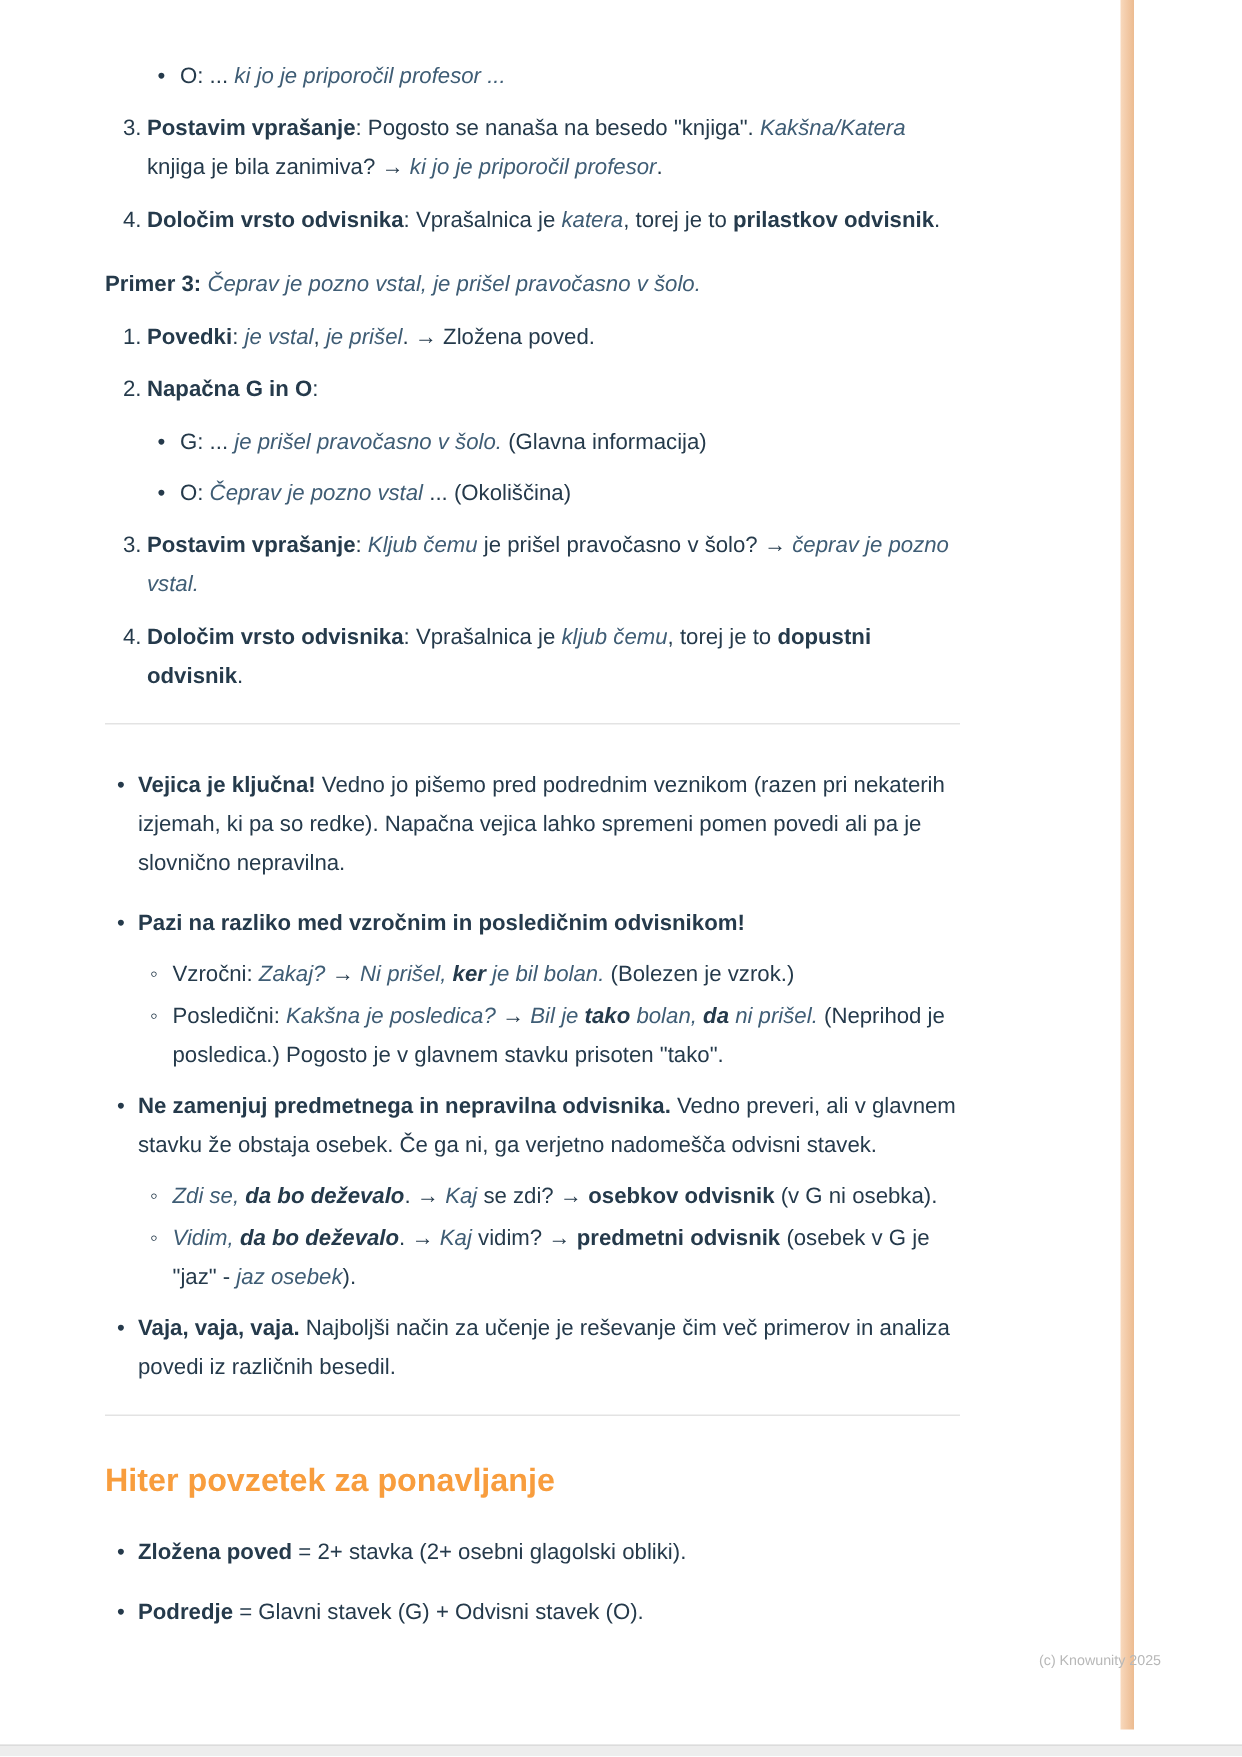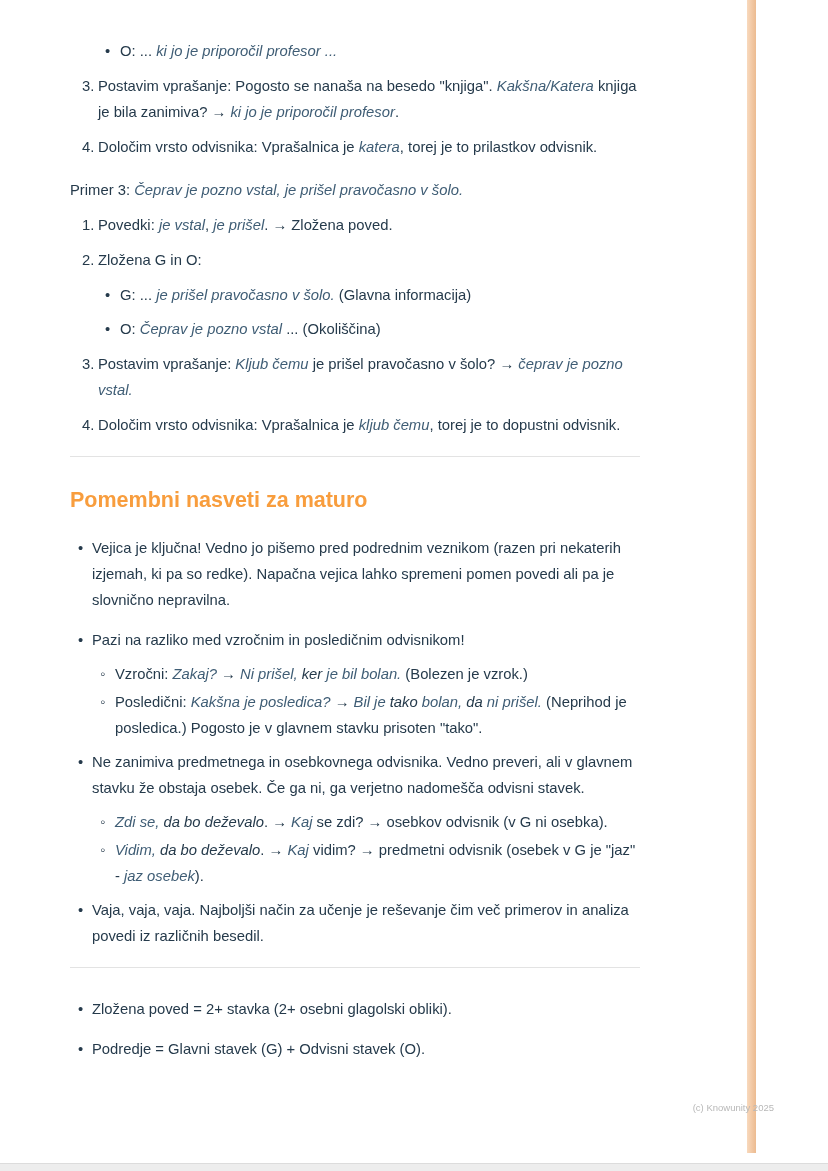--- a/index.html
+++ b/index.html
@@ -36,21 +36,21 @@
   .ul2 .marker { width: 15px; }
 
   .ul1 { margin-top: 6px; margin-bottom: 14px; margin-left: 8px; }
   .ul1 .marker { width: 14px; }
 
   .sub { margin-top: -6px; margin-bottom: 8px; margin-left: 30px; }
   .sub .marker { width: 15px; }
 
   .para { margin-top: 17px; margin-bottom: 7px; }
 
-  .text .b { font-weight: 400; }
+  .text .b { font-weight: 700; }
   .text .i { font-style: italic; color: var(--italic, #3f5d75); }
   .text .b.i { color: var(--body, #253a4b); margin-top: 16px; }
 
   .divider {
     margin-top: 18px;
     margin-bottom: 28px;
     border-top: 1px solid #e3e3e3;
     height: 0;
   }
 
@@ -109,73 +109,73 @@
       </div>
       <div class="block para">
         <span class="text"><span class="b">Primer 3: </span><span class="i">Čeprav je pozno vstal, je prišel pravočasno v šolo.</span></span>
       </div>
       <div class="block ol">
         <span class="marker">1.</span>
         <span class="text"><span class="b">Povedki</span><span>: </span><span class="i">je vstal</span><span>, </span><span class="i">je prišel</span><span>. → Zložena poved.</span></span>
       </div>
       <div class="block ol">
         <span class="marker">2.</span>
-        <span class="text"><span class="b">Zložena G in O</span><span>:</span></span>
+        <span class="text"><span class="b">Napačna G in O</span><span>:</span></span>
       </div>
       <div class="block ul2">
         <span class="marker">•</span>
         <span class="text"><span>G: ... </span><span class="i">je prišel pravočasno v šolo.</span><span> (Glavna informacija)</span></span>
       </div>
       <div class="block ul2">
         <span class="marker">•</span>
         <span class="text"><span>O: </span><span class="i">Čeprav je pozno vstal</span><span> ... (Okoliščina)</span></span>
       </div>
       <div class="block ol">
         <span class="marker">3.</span>
         <span class="text"><span class="b">Postavim vprašanje</span><span>: </span><span class="i">Kljub čemu</span><span> je prišel pravočasno v šolo? → </span><span class="i">čeprav je pozno vstal.</span></span>
       </div>
       <div class="block ol">
         <span class="marker">4.</span>
         <span class="text"><span class="b">Določim vrsto odvisnika</span><span>: Vprašalnica je </span><span class="i">kljub čemu</span><span>, torej je to </span><span class="b">dopustni odvisnik</span><span>.</span></span>
       </div>
       <div class="divider"></div>
-      <h2 class="heading">Pomembni nasveti za maturo</h2>
       <div class="block ul1">
         <span class="marker">•</span>
         <span class="text"><span class="b">Vejica je ključna!</span><span> Vedno jo pišemo pred podrednim veznikom (razen pri nekaterih izjemah, ki pa so redke). Napačna vejica lahko spremeni pomen povedi ali pa je slovnično nepravilna.</span></span>
       </div>
       <div class="block ul1">
         <span class="marker">•</span>
         <span class="text"><span class="b">Pazi na razliko med vzročnim in posledičnim odvisnikom!</span></span>
       </div>
       <div class="block sub">
         <span class="marker">◦</span>
         <span class="text"><span>Vzročni: </span><span class="i">Zakaj?</span><span> → </span><span class="i">Ni prišel, </span><span class="b i">ker</span><span class="i"> je bil bolan.</span><span> (Bolezen je vzrok.)</span></span>
       </div>
       <div class="block sub">
         <span class="marker">◦</span>
         <span class="text"><span>Posledični: </span><span class="i">Kakšna je posledica?</span><span> → </span><span class="i">Bil je </span><span class="b i">tako</span><span class="i"> bolan, </span><span class="b i">da</span><span class="i"> ni prišel.</span><span> (Neprihod je posledica.) Pogosto je v glavnem stavku prisoten "tako".</span></span>
       </div>
       <div class="block ul1">
         <span class="marker">•</span>
-        <span class="text"><span class="b">Ne zanimiva predmetnega in osebkovnega odvisnika.</span><span> Vedno preveri, ali v glavnem stavku že obstaja osebek. Če ga ni, ga verjetno nadomešča odvisni stavek.</span></span>
+        <span class="text"><span class="b">Ne zamenjuj predmetnega in nepravilna odvisnika.</span><span> Vedno preveri, ali v glavnem stavku že obstaja osebek. Če ga ni, ga verjetno nadomešča odvisni stavek.</span></span>
       </div>
       <div class="block sub">
         <span class="marker">◦</span>
         <span class="text"><span class="i">Zdi se, </span><span class="b i">da bo deževalo</span><span>. → </span><span class="i">Kaj</span><span> se zdi? → </span><span class="b">osebkov odvisnik</span><span> (v G ni osebka).</span></span>
       </div>
       <div class="block sub">
         <span class="marker">◦</span>
         <span class="text"><span class="i">Vidim, </span><span class="b i">da bo deževalo</span><span>. → </span><span class="i">Kaj</span><span> vidim? → </span><span class="b">predmetni odvisnik</span><span> (osebek v G je "jaz" - </span><span class="i">jaz osebek</span><span>).</span></span>
       </div>
       <div class="block ul1">
         <span class="marker">•</span>
         <span class="text"><span class="b">Vaja, vaja, vaja.</span><span> Najboljši način za učenje je reševanje čim več primerov in analiza povedi iz različnih besedil.</span></span>
       </div>
       <div class="divider"></div>
+      <h2 class="heading">Hiter povzetek za ponavljanje</h2>
       <div class="block ul1">
         <span class="marker">•</span>
         <span class="text"><span class="b">Zložena poved</span><span> = 2+ stavka (2+ osebni glagolski obliki).</span></span>
       </div>
       <div class="block ul1">
         <span class="marker">•</span>
         <span class="text"><span class="b">Podredje</span><span> = Glavni stavek (G) + Odvisni stavek (O).</span></span>
       </div>
     </div>
   <div class="side-stripe"></div>

